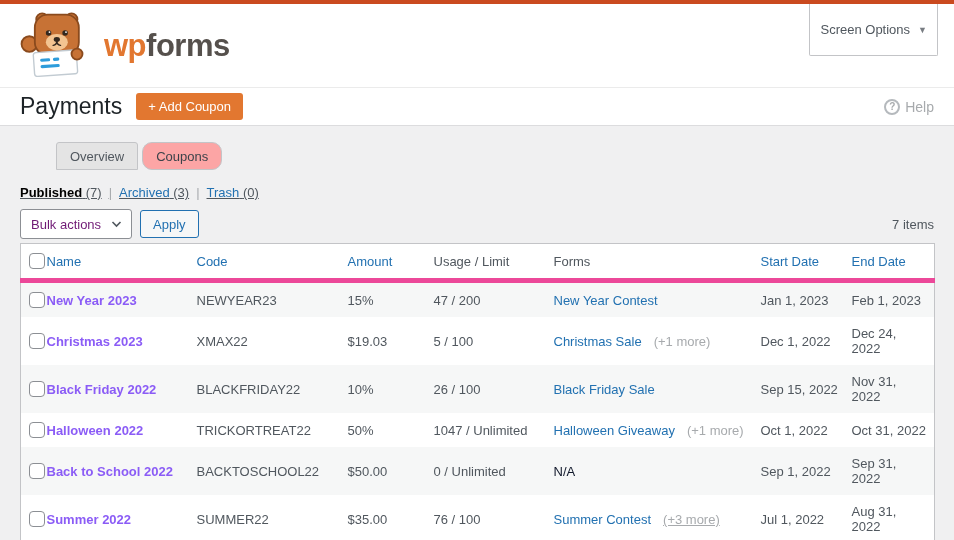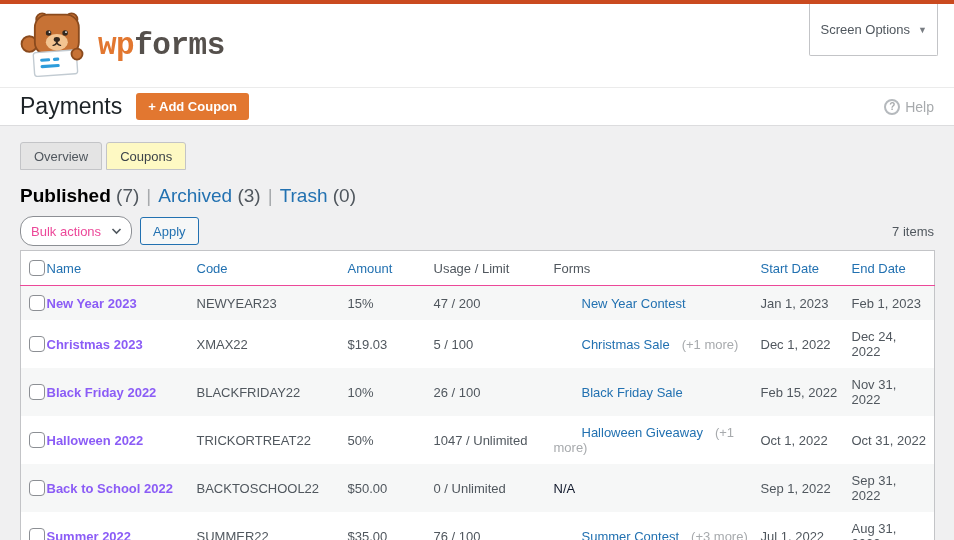--- a/index.html
+++ b/index.html
@@ -3,80 +3,80 @@
 <meta charset="utf-8">
 <style>
   * { margin:0; padding:0; box-sizing:border-box; }
   html,body { width:954px; height:540px; overflow:hidden; background:#f0f0f1;
     font-family:"Liberation Sans", sans-serif; font-size:13px; color:#3c434a; }
 
   .topbar { height:4px; background:#ca4a1f; }
 
   .logo-header { position:relative; height:84px; background:#fff;
     border-bottom:1px solid #ebebeb; display:flex; align-items:center; padding:0 20px; }
-  .logo-wrap { display:flex; align-items:center; gap:8px;font-family:Liberation Mono, monospace; }
+  .logo-wrap { display:flex; align-items:center; gap:14px; }
   .wordmark { font-size:31px; font-weight:bold; letter-spacing:-0.5px; line-height:1; }
   .wordmark .wp { color:#e27730; }
   .wordmark .forms { color:#55504c; }
 
   .screen-options { position:absolute; top:0; right:16px; background:#fff;
     border:1px solid #c3c4c7; border-top:none; border-radius:0 0 2px 2px;
     padding:18px 10px; color:#50575e; font-size:13px; cursor:pointer;
     display:flex; align-items:center; gap:8px; }
   .screen-options .arrow { font-size:9px; color:#787c82; }
 
   .title-bar { position:relative; background:#fff; border-bottom:1px solid #dcdcde;
     padding:7px 20px; display:flex; align-items:center; height:38px; }
   .page-title { font-size:23px; font-weight:400; color:#1d2327; }
   .btn-orange { margin-left:14px; background:#e27730; color:#fff; border:none;
-    border-radius:3px; font-size:13px; font-weight:700; padding:6px 12px; cursor:pointer; }
+    border-radius:3px; font-size:13px; font-weight:400; padding:6px 12px; cursor:pointer; }
   .help-link { position:absolute; right:20px; color:#a7aaad; display:flex;
     align-items:center; gap:5px; font-size:14px; cursor:pointer; text-decoration:none; }
   .help-q { width:16px; height:16px; border:2px solid #b5b9bd; border-radius:50%;
     font-size:10px; font-weight:bold; color:#a7aaad; display:inline-flex;
     align-items:center; justify-content:center; }
 
   .content { padding:16px 20px 0; }
 
-  .tabs { display:flex; gap:4px; height:28px; }
+  .tabs { display:flex; gap:4px; height:28px;margin-left:36px; }
   .tab { display:inline-flex; align-items:center; padding:0 13px; font-size:13px;
     border:1px solid #c3c4c7; border-radius:3px 3px 0 0; background:#e4e4e4;
     color:#50575e; cursor:pointer; }
-  .tab.active { background:#fef9c3; color:#3c434a; }
-
-  .filters { margin:15px 0 9px; font-size:19px; color:#50575e; }
+  .tab.active { background:#fca5a5; color:#3c434a;border-radius:10px; }
+
+  .filters { margin:15px 0 9px; font-size:13px; color:#50575e;text-decoration:underline; }
   .filters .sep { color:#a7aaad; margin:0 7px; }
   .filter-link { text-decoration:none; cursor:pointer; }
   .filter-link .lbl { color:#2271b1; }
   .filter-link.current .lbl { color:#000; font-weight:600; }
   .filter-link .cnt { color:#50575e; }
 
   .tablenav { display:flex; align-items:center; gap:8px; margin-bottom:4px; height:30px; }
   .select-wrap { position:relative; height:30px; background:#fff;
-    border:1px solid #8c8f94; border-radius:13px; display:inline-flex; align-items:center;
-    padding:0 30px 0 10px; color:#ec4899; font-size:13px; cursor:pointer; }
+    border:1px solid #8c8f94; border-radius:3px; display:inline-flex; align-items:center;
+    padding:0 30px 0 10px; color:#701a75; font-size:13px; cursor:pointer; }
   .select-wrap svg { position:absolute; right:9px; top:10px; }
   .btn-secondary { background:#f6f7f7; border:1px solid #2271b1; color:#2271b1;
     border-radius:3px; height:28px; padding:0 12px; font-size:13px; cursor:pointer; }
   .items-count { margin-left:auto; color:#50575e; font-size:13px; }
 
   table.wp-table { width:100%; border-collapse:collapse; background:#fff;
     border:1px solid #c3c4c7; table-layout:fixed; }
   .wp-table th, .wp-table td { text-align:left; font-weight:400; font-size:13px;
     padding:9px 8px 9px 0; vertical-align:middle; color:#50575e; }
-  .wp-table thead th { border-bottom:1px solid #ec4899; }
+  .wp-table thead th { border-bottom:5px solid #ec4899; }
   .wp-table tbody tr:nth-child(odd) { background:#f6f7f7; }
   .col-head { color:#2c3338; }
   a.col-link { color:#2271b1; text-decoration:none; cursor:pointer; }
   .cb-cell { width:26px; padding-left:8px !important; }
   input[type="checkbox"] { appearance:none; -webkit-appearance:none; width:16px; height:16px;
     border:1px solid #8c8f94; border-radius:4px; background:#fff; cursor:pointer; margin:0;
     display:block; }
   a.row-name { color:#8b5cf6; font-weight:600; text-decoration:none; cursor:pointer; }
-  a.form-link { color:#2271b1; text-decoration:none; cursor:pointer;margin-left:28px; }
+  a.form-link { color:#2271b1; text-decoration:none; cursor:pointer; }
   .form-extra { color:#a7aaad; margin-left:12px; }
   .form-extra.underlined { text-decoration:underline; cursor:pointer; }
   .na { color:#0f172a; }
 </style>
 </head>
 <body>
 
 <div class="topbar"></div>
 
 <div class="logo-header">
@@ -196,21 +196,21 @@
         </tr>
         <tr>
           <td class="cb-cell">
             <input type="checkbox" style="">
           </td>
           <td><a class="row-name">Black Friday 2022</a></td>
           <td>BLACKFRIDAY22</td>
           <td>10%</td>
           <td>26 / 100</td>
           <td><a class="form-link">Black Friday Sale</a></td>
-          <td>Feb 15, 2022</td>
+          <td>Sep 15, 2022</td>
           <td>Nov 31, 2022</td>
         </tr>
         <tr>
           <td class="cb-cell">
             <input type="checkbox" style="">
           </td>
           <td><a class="row-name">Halloween 2022</a></td>
           <td>TRICKORTREAT22</td>
           <td>50%</td>
           <td>1047 / Unlimited</td>

